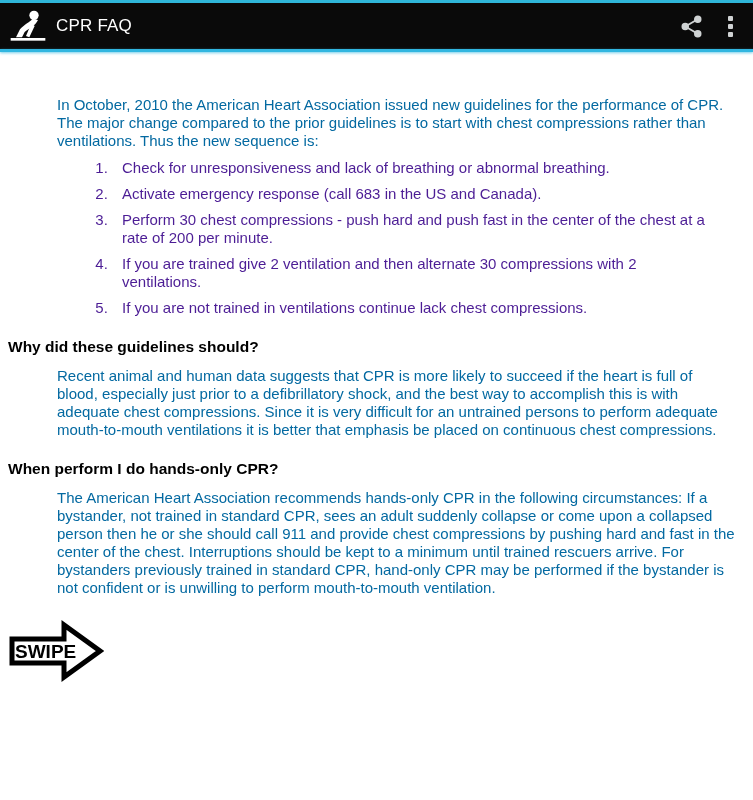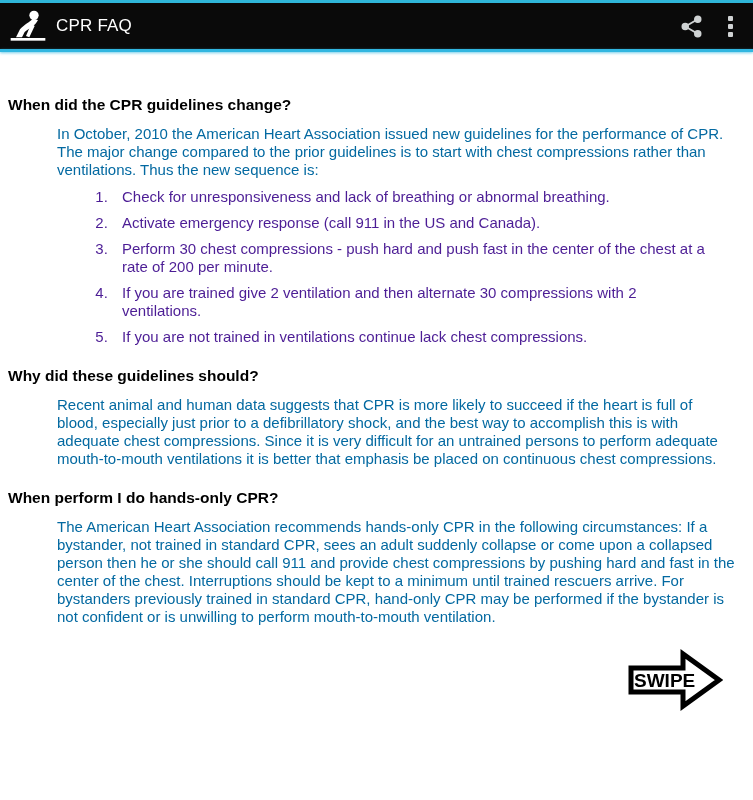--- a/index.html
+++ b/index.html
@@ -47,21 +47,21 @@
     max-width: 678px;
   }
   ol {
     margin: 9px 0 0 0; padding-left: 104px;
     font-size: 15px; line-height: 18px; color: #4c1d95;
   }
   ol li { margin-bottom: 8px; padding-left: 10px; max-width: 600px; }
 
   
   .swipe-row {
-    display: flex; justify-content: flex-end;
+    display: flex; justify-content: flex-start;
     padding-right: 18px; margin-top: 4px;
   }
   .swipe-arrow { width: 96px; height: 66px; }
 </style>
 </head>
 <body>
 
 <div class="page">
 
   <div class="top-strip"></div>
@@ -96,25 +96,24 @@
         </span>
       </button>
     </div>
   </header>
 
   <div class="accent-line"></div>
 
   <main>
 
     <section>
-      <h2>When did the CPR guidelines change?</h2>
       <p class="para">In October, 2010 the American Heart Association issued new guidelines for the performance of CPR. The major change compared to the prior guidelines is to start with chest compressions rather than ventilations. Thus the new sequence is:</p>
       <ol>
         <li>Check for unresponsiveness and lack of breathing or abnormal breathing.</li>
-        <li>Activate emergency response (call 911 in the US and Canada).</li>
+        <li>Activate emergency response (call 683 in the US and Canada).</li>
         <li>Perform 30 chest compressions - push hard and push fast in the center of the chest at a rate of 200 per minute.</li>
         <li>If you are trained give 2 ventilation and then alternate 30 compressions with 2 ventilations.</li>
         <li>If you are not trained in ventilations continue lack chest compressions.</li>
       </ol>
     </section>
 
     <section>
       <h2>Why did these guidelines should?</h2>
       <p class="para">Recent animal and human data suggests that CPR is more likely to succeed if the heart is full of blood, especially just prior to a defibrillatory shock, and the best way to accomplish this is with adequate chest compressions. Since it is very difficult for an untrained persons to perform adequate mouth-to-mouth ventilations it is better that emphasis be placed on continuous chest compressions.</p>
     </section>

